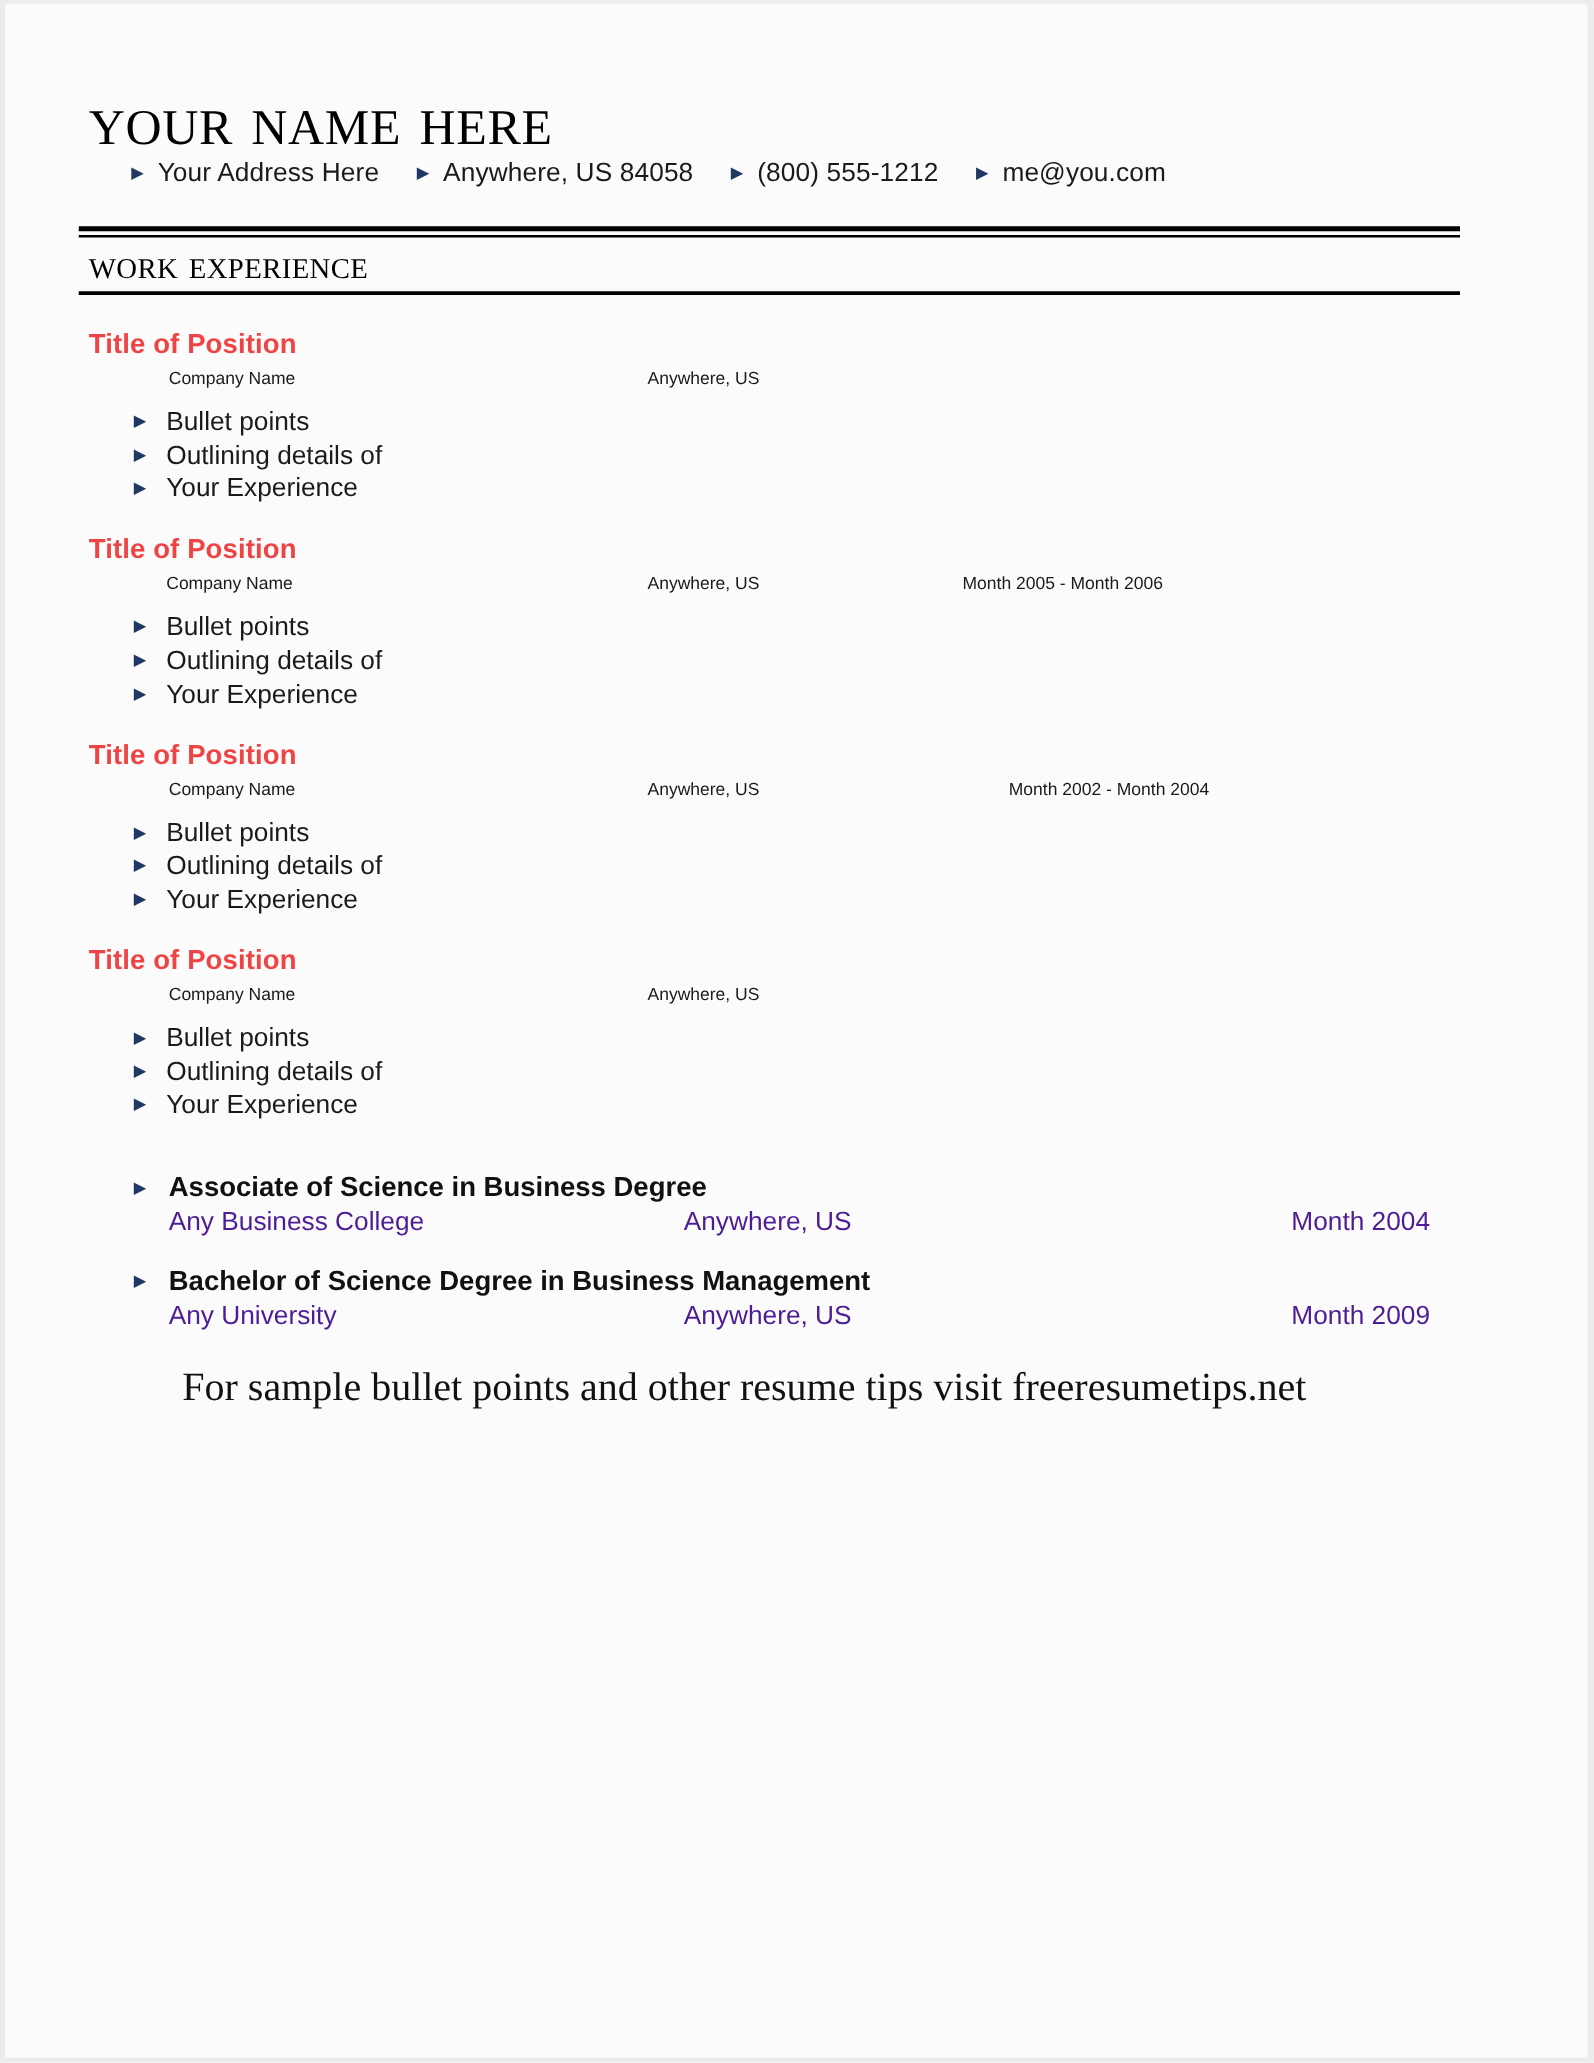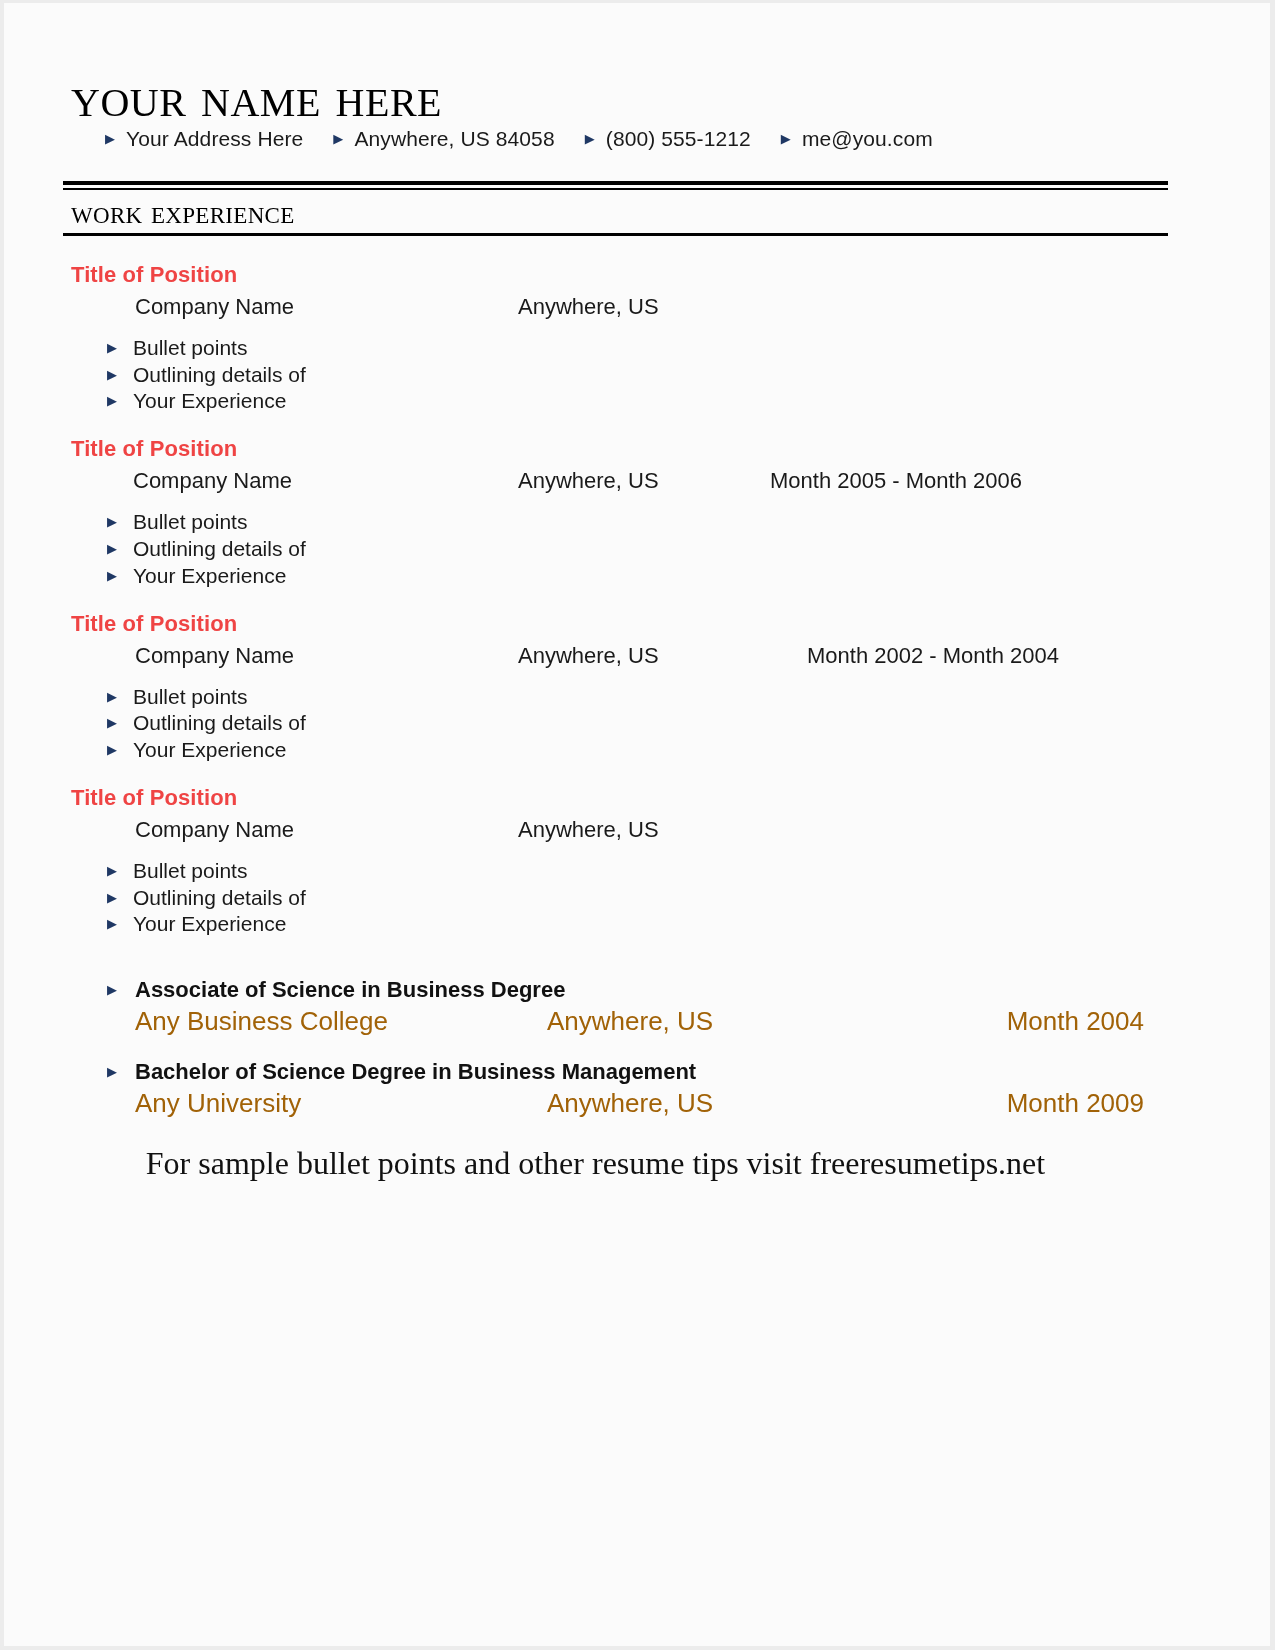--- a/index.html
+++ b/index.html
@@ -105,21 +105,21 @@
   .job-title {
     font-size: 22px;
     font-weight: bold;
     letter-spacing: 0.1px;
     margin-left: 8px;
     color: #ef4444;
   }
   .job-row {
     display: flex;
     margin-top: 6px;
-    font-size: 22px;
+    font-size: 14px;
     color: #1a1a1a;
   }
   .col-company { width: 455px; padding-left: 72px; box-sizing: border-box; }
   .col-place   { width: 250px; }
   .col-dates   { flex: 1; text-align: left; padding-left: 16px;}
 
   .job-bullets {
     margin-top: 16px;
     margin-left: 44px;
   }
@@ -168,22 +168,22 @@
     color: #1f3864;
     font-size: 13px;
     width: 28px;
     flex: 0 0 28px;
     position: relative;
     top: -3px;
     font-weight: normal;
   }
   .edu-row {
     display: flex;
-    font-size: 26px;
-    color: #a16207;
+    font-size: 21px;
+    color: #4c1d95;
     margin-top: 3px;
     padding-left: 28px;
   }
   .edu-school { width: 412px; }
   .edu-place  { width: 400px; }
   .edu-date   { flex: 1; text-align: right; padding-right: 24px; }
 
   
   .tip {
     font-family: "Liberation Serif", serif;

